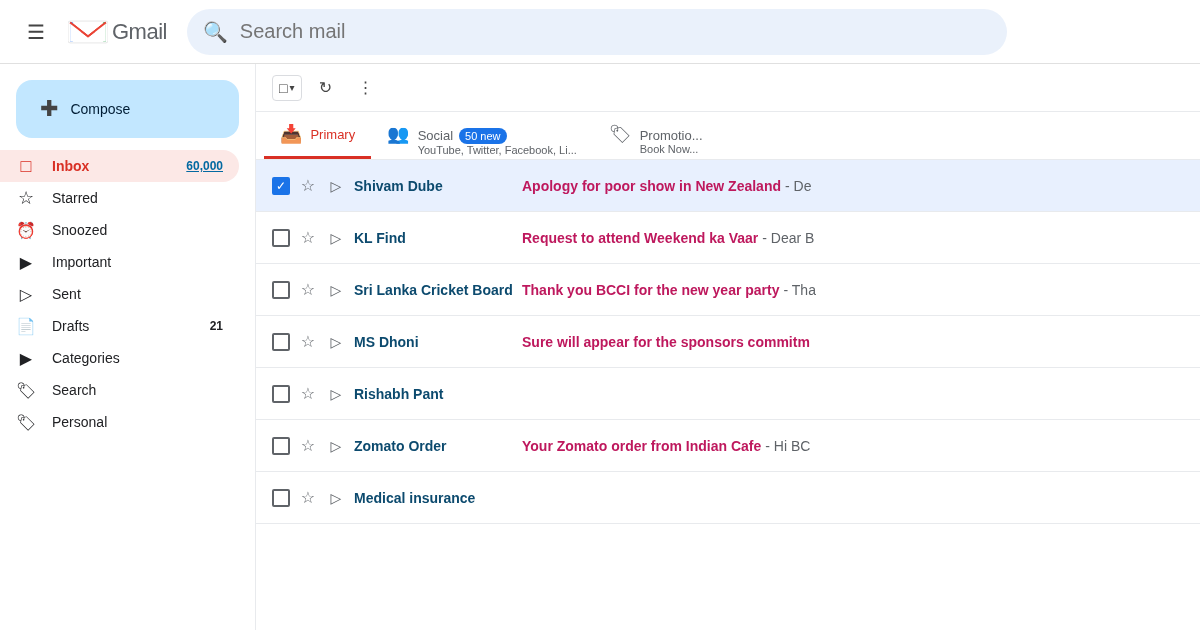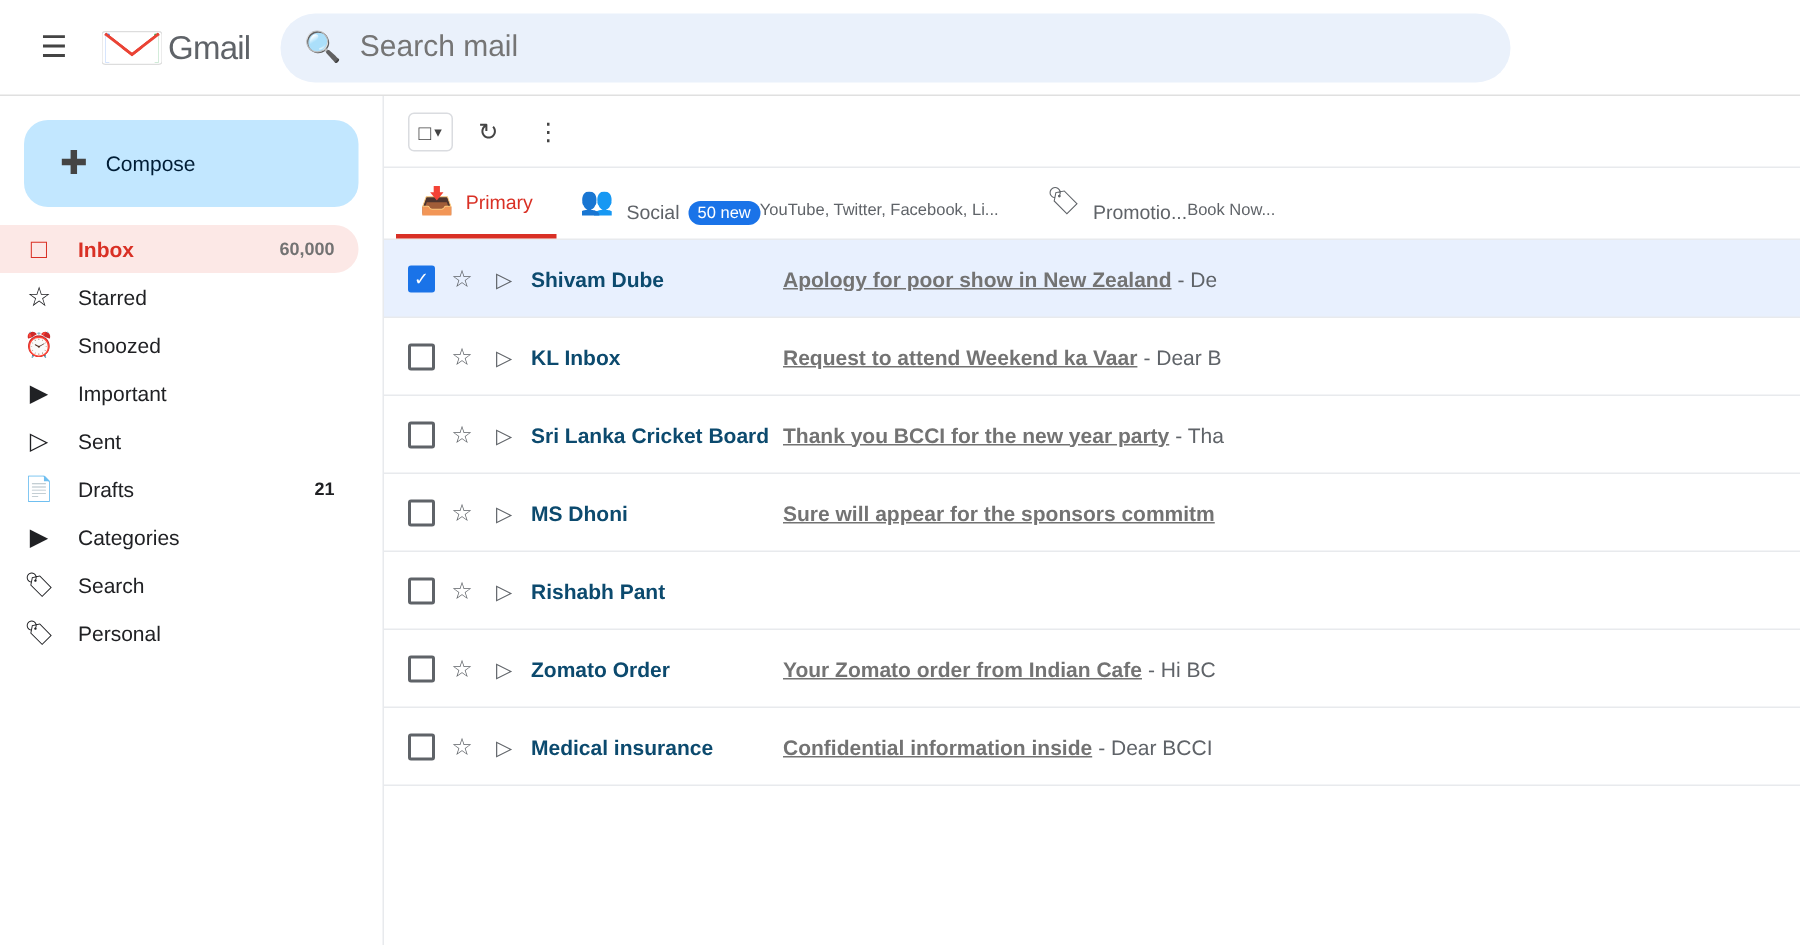--- a/index.html
+++ b/index.html
@@ -91,21 +91,21 @@
     }
     .nav-item.active {
       background: #fce8e6;
       font-weight: 700;
       color: #d93025;
     }
     .nav-item .nav-icon { font-size: 18px; width: 20px; text-align: center; flex-shrink: 0; }
     .nav-item .nav-label { flex: 1; }
     .nav-item .nav-count { font-size: 12px; font-weight: 700; color: #202124; }
     .nav-item.active .nav-icon { color: #d93025; }
-    .nav-item.active .nav-count { color: #737373; }
+    .nav-item.active .nav-count { color: #0369a1; text-decoration: underline; }
 
     
     .main {
       flex: 1;
       display: flex;
       flex-direction: column;
       overflow: hidden;
     }
 
     
@@ -161,37 +161,37 @@
       border-radius: 8px;
       padding: 2px 6px;
       font-size: 11px;
       font-weight: 500;
     }
     .tab-sub {
       font-size: 11px;
       color: #5f6368;
       display: block;
     }
-    .tab-content { display: flex; flex-direction: row; margin-top: 15px; }
+    .tab-content { display: flex; flex-direction: column; margin-top: 15px; }
 
     
     .email-list { flex: 1; overflow-y: auto; }
     .email-row {
       display: flex;
       align-items: center;
       padding: 0 16px;
       height: 52px;
       border-bottom: 1px solid #e8eaed;
       cursor: pointer;
       gap: 8px;
       font-size: 14px;
     }
     .email-row.selected { background: #e8f0fe; }
     .email-row.unread .email-sender { font-weight: 700; color: #0c4a6e; }
-    .email-row.unread .email-subject { font-weight: 700; color: #737373; text-decoration: underline; }
+    .email-row.unread .email-subject { font-weight: 700; color: #be185d; }
 
     .email-checkbox {
       width: 18px; height: 18px; flex-shrink: 0;
       border: 2px solid #5f6368; border-radius: 2px;
       background: transparent; cursor: pointer;
       display: flex; align-items: center; justify-content: center;
     }
     .email-checkbox.checked { background: #1a73e8; border-color: #1a73e8; color: #fff; font-size: 12px; }
     .email-star {
       width: 20px; height: 20px; flex-shrink: 0;
@@ -347,21 +347,21 @@
     <div class="email-sender">Shivam Dube</div>
     <div class="email-body">
       <span class="email-subject">Apology for poor show in New Zealand</span>
       <span class="email-preview">- De</span>
     </div>
   </div>
         <div class="email-row unread ">
     <div class="email-checkbox "></div>
     <div class="email-star ">☆</div>
     <div class="email-important" style="font-size:14px;color:#5f6368;">▷</div>
-    <div class="email-sender">KL Inbox</div>
+    <div class="email-sender">KL Find</div>
     <div class="email-body">
       <span class="email-subject">Request to attend Weekend ka Vaar</span>
       <span class="email-preview">- Dear B</span>
     </div>
   </div>
         <div class="email-row unread ">
     <div class="email-checkbox "></div>
     <div class="email-star ">☆</div>
     <div class="email-important" style="font-size:14px;color:#5f6368;">▷</div>
     <div class="email-sender">Sri Lanka Cricket Board</div>
@@ -394,21 +394,17 @@
     <div class="email-body">
       <span class="email-subject">Your Zomato order from Indian Cafe</span>
       <span class="email-preview">- Hi BC</span>
     </div>
   </div>
         <div class="email-row unread ">
     <div class="email-checkbox "></div>
     <div class="email-star ">☆</div>
     <div class="email-important" style="font-size:14px;color:#5f6368;">▷</div>
     <div class="email-sender">Medical insurance</div>
-    <div class="email-body">
-      <span class="email-subject">Confidential information inside</span>
-      <span class="email-preview">- Dear BCCI</span>
-    </div>
   </div>
       </div>
 
   </div>
 </div>
 
 </body></html>

